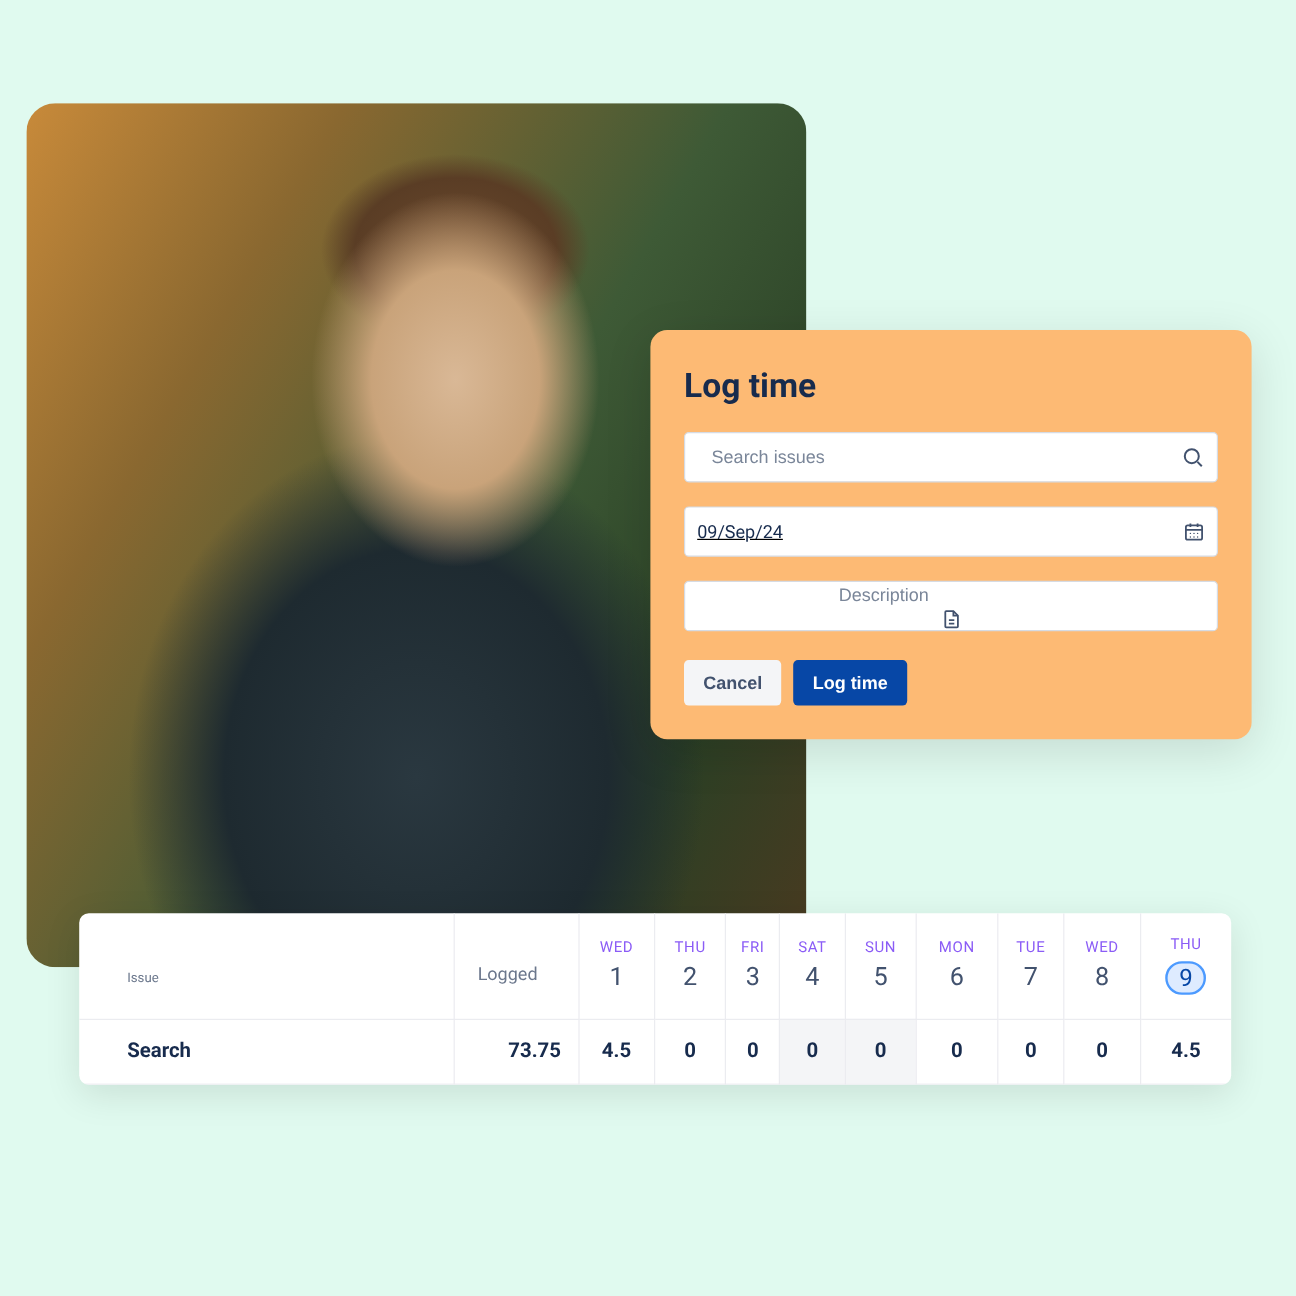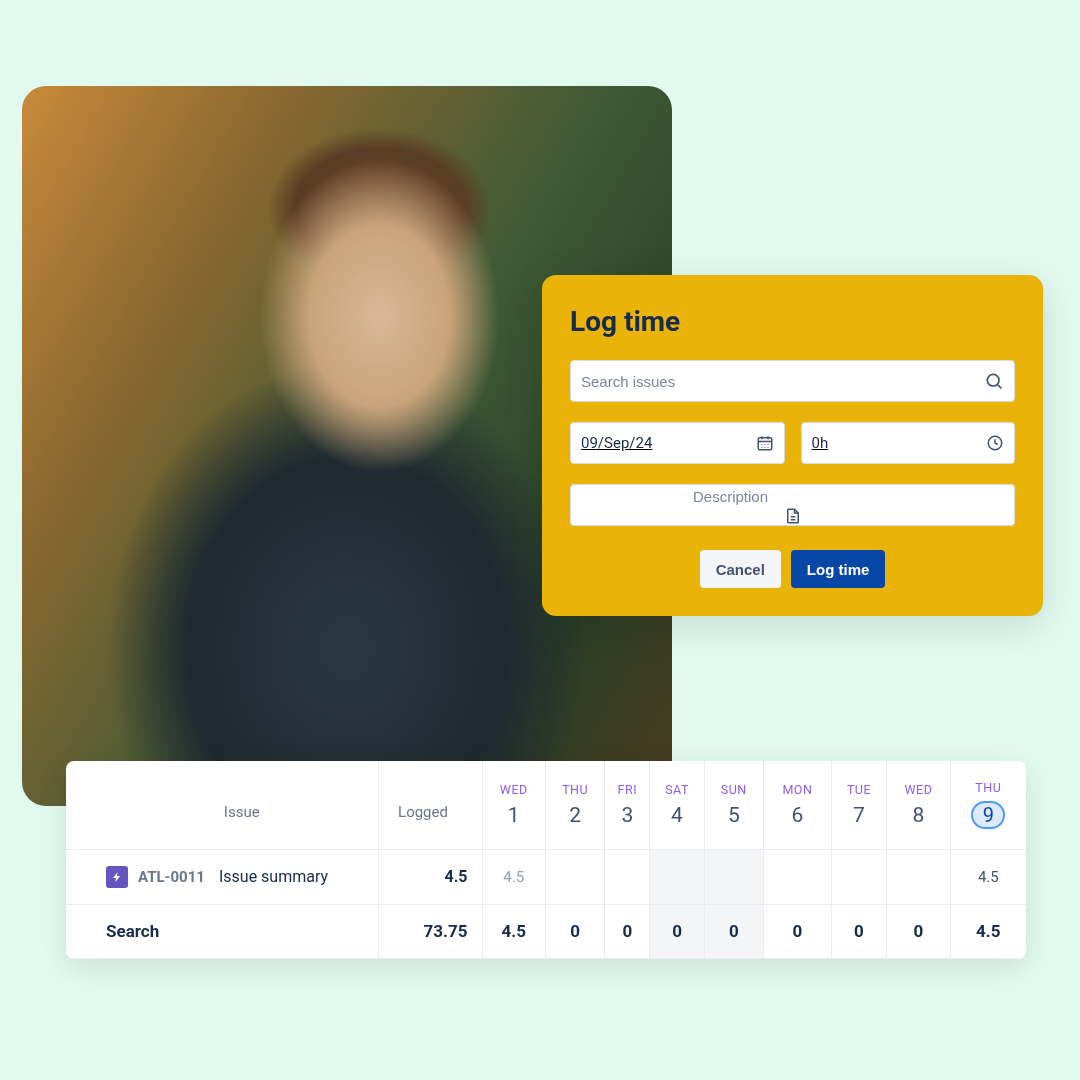--- a/index.html
+++ b/index.html
@@ -27,21 +27,21 @@
       linear-gradient(120deg, #c88a3a 0%, #8a6830 25%, #3e5a36 55%, #2a4025 80%, #4a3a20 100%);
     background-blend-mode: normal;
   }
 
   
   .modal {
     position: absolute;
     left: 542px;
     top: 275px;
     width: 501px;
-    background: #eab308;
+    background: #fdba74;
     border-radius: 14px;
     box-shadow: 0 10px 40px rgba(0,0,0,0.12);
     padding: 30px 28px 28px 28px;
   }
   .modal-title {
     font-size: 28px;
     font-weight: 700;
     color: #172b4d;
     margin-bottom: 22px;
   }
@@ -54,28 +54,29 @@
     padding: 0 10px;
     background: #fff;
   }
   .field input {
     border: none;
     outline: none;
     flex: 1;
     font-size: 15px;
     color: #172b4d;
     background: transparent;
+    margin-left: 12px;
   }
   .field input::placeholder { color: #7a8699; }
   .field .val { flex:1; font-size:15px; color:#172b4d; }
   .row { display:flex; gap:16px; margin-top:20px; }
   .row .field { flex:1;text-decoration:underline; }
   .actions {
     display:flex;
-    justify-content:center;
+    justify-content:flex-start;
     gap:10px;
     margin-top:24px;
   }
   .btn {
     height:38px;
     padding:0 16px;
     border-radius:4px;
     font-size:15px;
     font-weight:600;
     display:flex;
@@ -105,26 +106,26 @@
     vertical-align:middle;
   }
   th:last-child, td:last-child { border-right:none; }
   thead th {
     height:88px;
     font-weight:400;
     color:#6b778c;
     font-size:14px;
   }
   thead th.issue-col {
-    text-align:center;
+    text-align:left;
     padding-left:40px;
     vertical-align:bottom;
     padding-bottom:28px;
     width:312px;
-    font-size:15px;
+    font-size:11px;
   }
   thead th.logged-col {
     text-align:center;
     padding-right:14px;
     vertical-align:bottom;
     padding-bottom:28px;
     width:104px;
     font-size:15px;
   }
   .day-dow { font-size:12.5px; letter-spacing:0.5px; color:#8b5cf6; margin-bottom:6px; }
@@ -192,27 +193,20 @@
         <line x1="8" y1="3" x2="8" y2="7"></line>
           <line x1="16" y1="3" x2="16" y2="7"></line>
         <circle cx="8" cy="14" r="0.8" fill="#42526e" stroke="none"></circle>
           <circle cx="12" cy="14" r="0.8" fill="#42526e" stroke="none"></circle>
           <circle cx="16" cy="14" r="0.8" fill="#42526e" stroke="none"></circle>
         <circle cx="8" cy="18" r="0.8" fill="#42526e" stroke="none"></circle>
           <circle cx="12" cy="18" r="0.8" fill="#42526e" stroke="none"></circle>
           <circle cx="16" cy="18" r="0.8" fill="#42526e" stroke="none"></circle>
       </svg>
     </div>
-    <div class="field">
-      <span class="val">0h</span>
-      <svg class="icon-svg" viewBox="0 0 24 24">
-        <circle cx="12" cy="12" r="9"></circle>
-          <polyline points="12 7 12 12 15.5 14"></polyline>
-      </svg>
-    </div>
   </div>
 
   <div class="field" style="margin-top:20px;flex-direction:column;">
     <input type="text" placeholder="Description" style="">
     <svg class="icon-svg" viewBox="0 0 24 24">
       <path d="M14 3H6a1 1 0 0 0-1 1v16a1 1 0 0 0 1 1h12a1 1 0 0 0 1-1V8z"></path>
       <polyline points="14 3 14 8 19 8"></polyline>
         <line x1="9" y1="13" x2="15" y2="13"></line>
         <line x1="9" y1="17" x2="15" y2="17"></line>
     </svg>
@@ -260,44 +254,20 @@
             <div class="day-num">7</div>
           </th>
           <th>
             <div class="day-dow">WED</div>
             <div class="day-num">8</div>
           </th>
           <th><div class="day-dow">THU</div><div class="day-today">9</div></th>
         </tr>
     </thead>
     <tbody>
-      <tr>
-        <td class="issue-td">
-          <div class="issue-cell">
-            <span class="issue-icon">
-              <svg viewBox="0 0 24 24" width="12" height="12" fill="#fff">
-                  <path d="M13 2 4 14h6l-1 8 9-12h-6z"></path>
-                </svg>
-            </span>
-            <span class="issue-key">ATL-0011</span>
-            <span class="issue-sum">Issue summary</span>
-          </div>
-        </td>
-        <td class="logged">4.5</td>
-
-      <td class="dim">4.5</td>
-          <td></td>
-          <td></td>
-          <td class="weekend"></td>
-          <td class="weekend"></td>
-          <td></td>
-          <td></td>
-          <td></td>
-          <td>4.5</td>
-        </tr>
       <tr class="total">
         <td class="issue-td">Search</td>
         <td class="logged">73.75</td>
 
       <td>4.5</td>
           <td class="dim">0</td>
           <td class="dim">0</td>
           <td class="weekend dim">0</td>
           <td class="weekend dim">0</td>
           <td class="dim">0</td>

